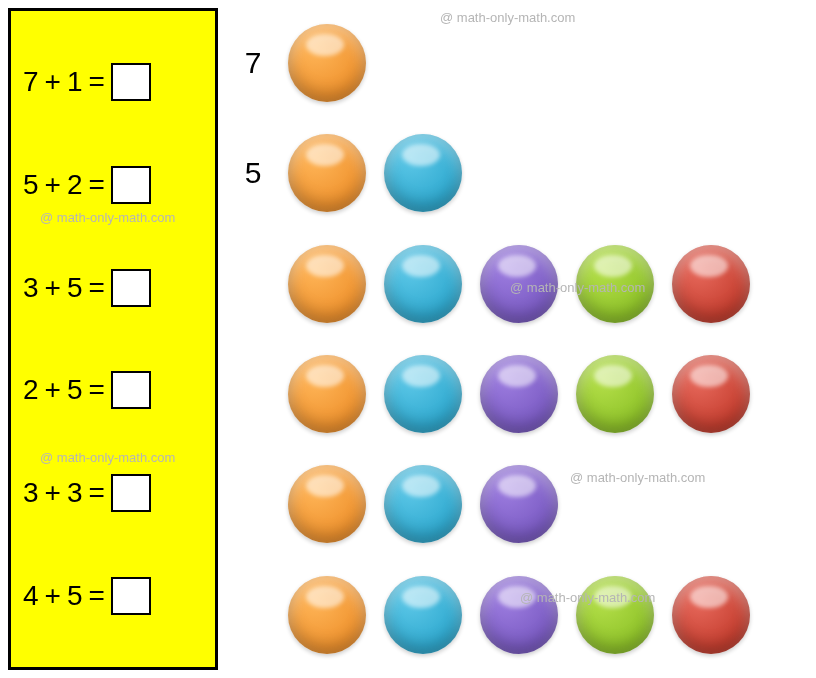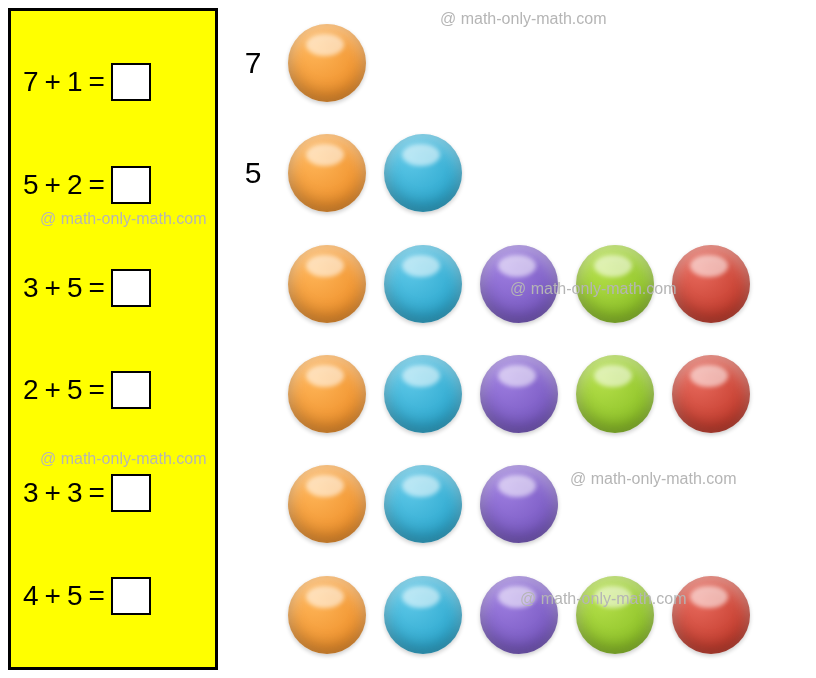--- a/index.html
+++ b/index.html
@@ -82,21 +82,21 @@
       background: rgba(255,255,255,0.55);
       filter: blur(2px);
     }
     .c-orange { background: radial-gradient(circle at 35% 30%, #ffb659, #e8821a); }
     .c-blue   { background: radial-gradient(circle at 35% 30%, #5dc8e8, #1a9bc4); }
     .c-purple { background: radial-gradient(circle at 35% 30%, #9d7de0, #6a4bb5); }
     .c-green  { background: radial-gradient(circle at 35% 30%, #b5e04a, #7db51a); }
     .c-red    { background: radial-gradient(circle at 35% 30%, #e86a5d, #b52a1a); }
     .watermark {
       position: absolute;
-      font-size: 16px;
+      font-size: 13px;
       color: #b5b5b5;
       pointer-events: none;
     }
   </style>
 </head>
 <body>
 
 <div class="worksheet">
 
   <div class="equation-panel">

